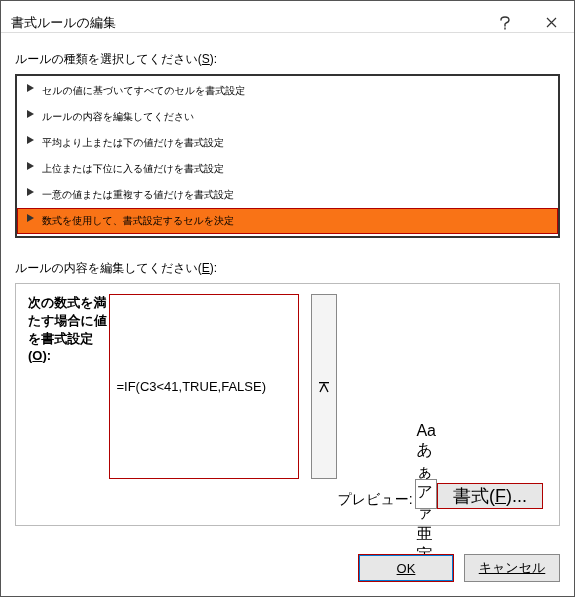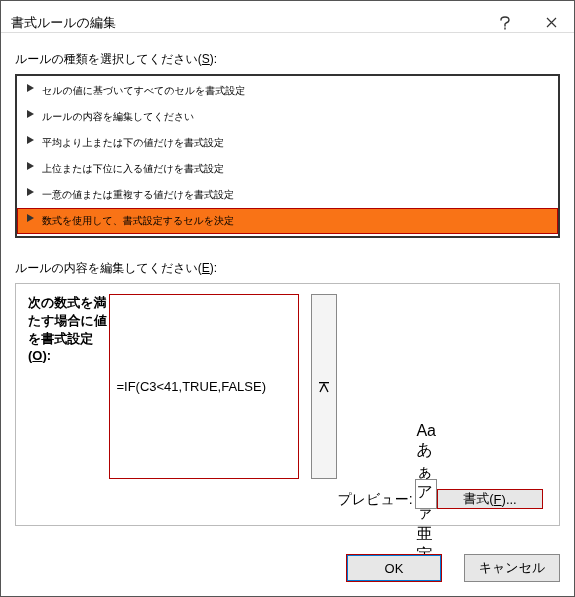--- a/index.html
+++ b/index.html
@@ -125,28 +125,29 @@
     font-size: 16px;
     height: 30px;
   }
   .format-btn {
     width: 106px;
     border: 1px solid #b00000;
     background: #e7e7e7;
     display: flex;
     align-items: center;
     justify-content: center;
-    font-size: 13px;
+    font-size: 18px;
     cursor: pointer;
   }
   .footer {
     display: flex;
     justify-content: flex-end;
-    gap: 22px;
+    gap: 10px;
     padding: 14px;
+    text-decoration: underline;
   }
   .btn {
     min-width: 96px;
     height: 28px;
     border: 1px solid #888;
     background: #e7e7e7;
     display: flex;
     align-items: center;
     justify-content: center;
     font-size: 13px;

